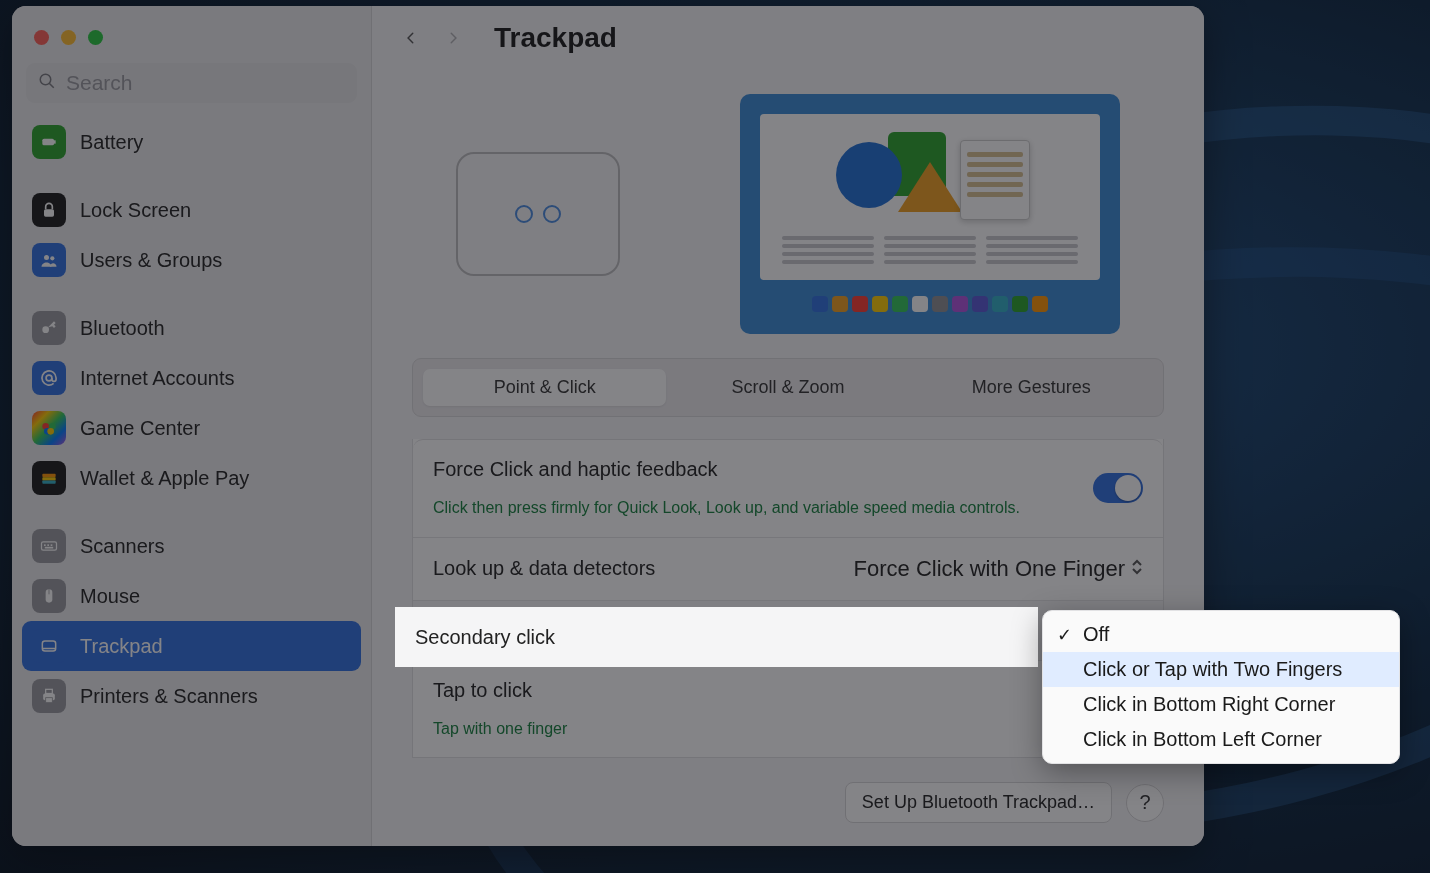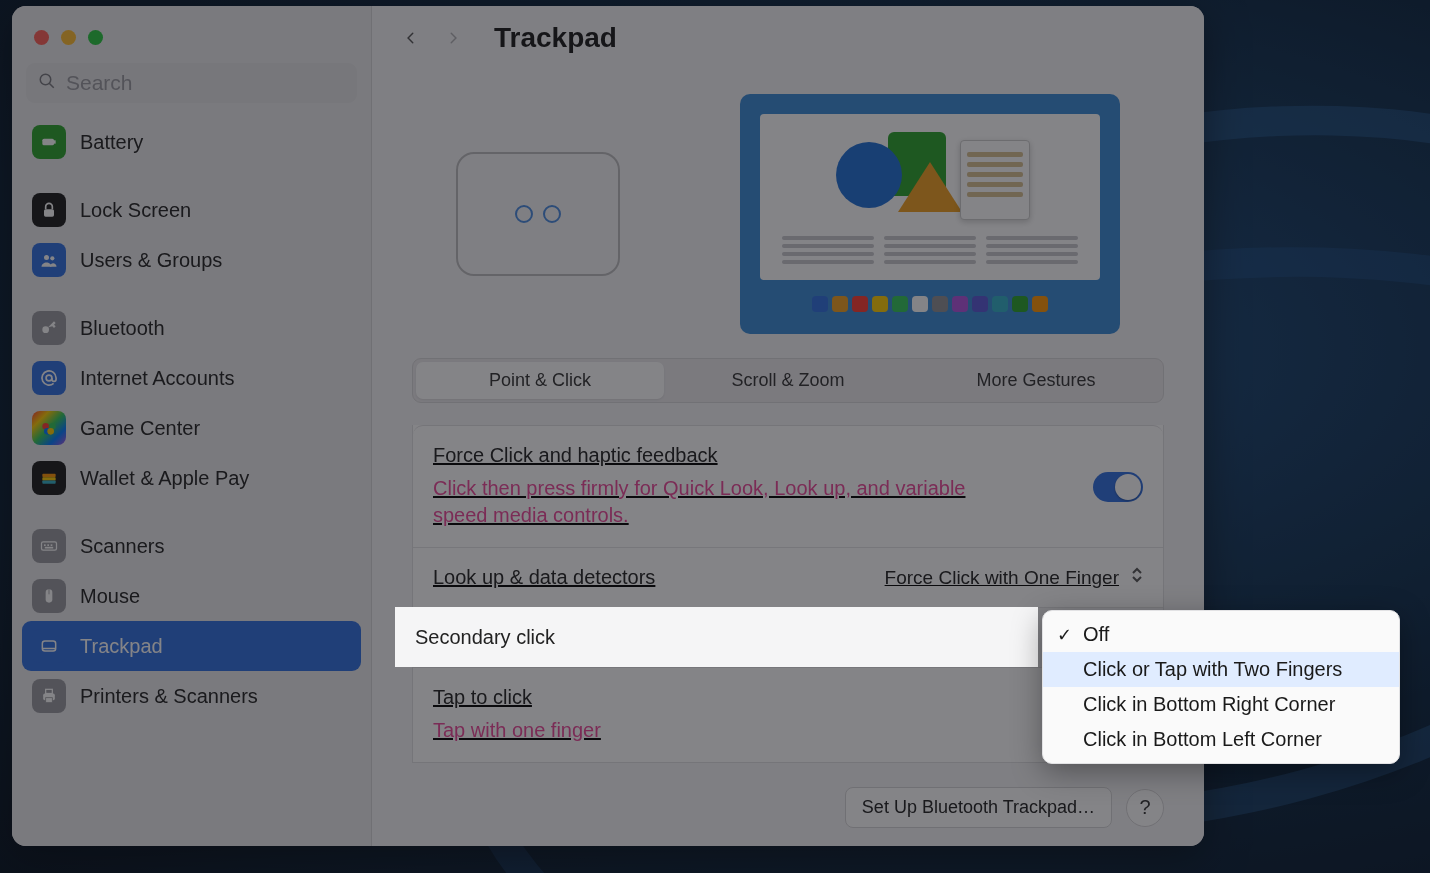--- a/index.html
+++ b/index.html
@@ -87,42 +87,42 @@
 .shapes .tri{position:absolute;left:76px;top:30px;width:0;height:0;border-left:32px solid transparent;border-right:32px solid transparent;border-bottom:50px solid #f0a020;z-index:3}
 .ctxm{position:absolute;left:138px;top:8px;width:70px;height:80px;background:#fff;border:1px solid #ccc;border-radius:4px;box-shadow:0 2px 6px rgba(0,0,0,.2);z-index:4;padding:6px}
 .ctxm div{height:5px;background:#d8c090;margin:5px 0;border-radius:2px}
 .tlines{display:flex;gap:10px;margin-top:10px}
 .tcol{flex:1}
 .tcol div{height:4px;background:#c8c8cc;margin:4px 0;border-radius:2px}
 .dock{height:20px;display:flex;gap:4px;justify-content:center;align-items:center;margin-top:6px}
 .dock span{width:16px;height:16px;border-radius:4px}
 
 .tabbar{
-  display:flex; margin:0 40px; background:#eceaed; border-radius:9px; padding:3px;
+  display:flex; margin:0 40px; background:#eceaed; border-radius:9px; padding:10px;
   border:1px solid #d8d7d9;
 }
 .tab{flex:1;text-align:center;padding:8px 0;font-size:18px;color:#333;border-radius:7px}
 .tab.active{background:#fff;box-shadow:0 1px 2px rgba(0,0,0,0.08)}
 
 .settings{ margin:22px 40px 0 40px; }
-.card{ background:#fff; border:1px solid #e0dfe1; border-top:none;text-decoration:underline; }
+.card{ background:#fff; border:1px solid #e0dfe1; border-top:none; }
 .row{
   display:flex;align-items:center;justify-content:space-between;
   padding:18px 20px;border-top:1px solid #e4e3e5;position:relative;
 }
 .row:first-child{border-top:1px solid #e0dfe1;border-radius:10px 10px 0 0}
 .row .lbls .t{font-size:20px;color:#222}
-.row .lbls .d{font-size:20px;color:#ec4899;margin-top:8px;max-width:590px;line-height:1.35}
+.row .lbls .d{font-size:16px;color:#15803d;margin-top:16px;max-width:590px;line-height:1.35}
 
 .row.secondary{background:#f5f5f6}
 
 .toggle{width:50px;height:30px;background:#2f6fe0;border-radius:15px;position:relative}
 .toggle::after{content:"";position:absolute;width:26px;height:26px;background:#fff;border-radius:50%;top:2px;right:2px;box-shadow:0 1px 2px rgba(0,0,0,.3)}
 
-.popup-val{font-size:19px;color:#222;display:flex;align-items:center;gap:12px}
+.popup-val{font-size:22px;color:#222;display:flex;align-items:center;gap:6px}
 .popup-val svg{width:12px;height:18px;stroke:#555;fill:none;stroke-width:2}
 
 .footer{
   margin:24px 40px 0 40px;display:flex;justify-content:flex-end;gap:14px;align-items:center;
 }
 .btn{
   background:#fff;border:1px solid #d6d5d7;border-radius:8px;
   padding:9px 16px;font-size:18px;color:#222;
 }
 .help{width:38px;height:38px;border:1px solid #d6d5d7;border-radius:50%;background:#fff;

